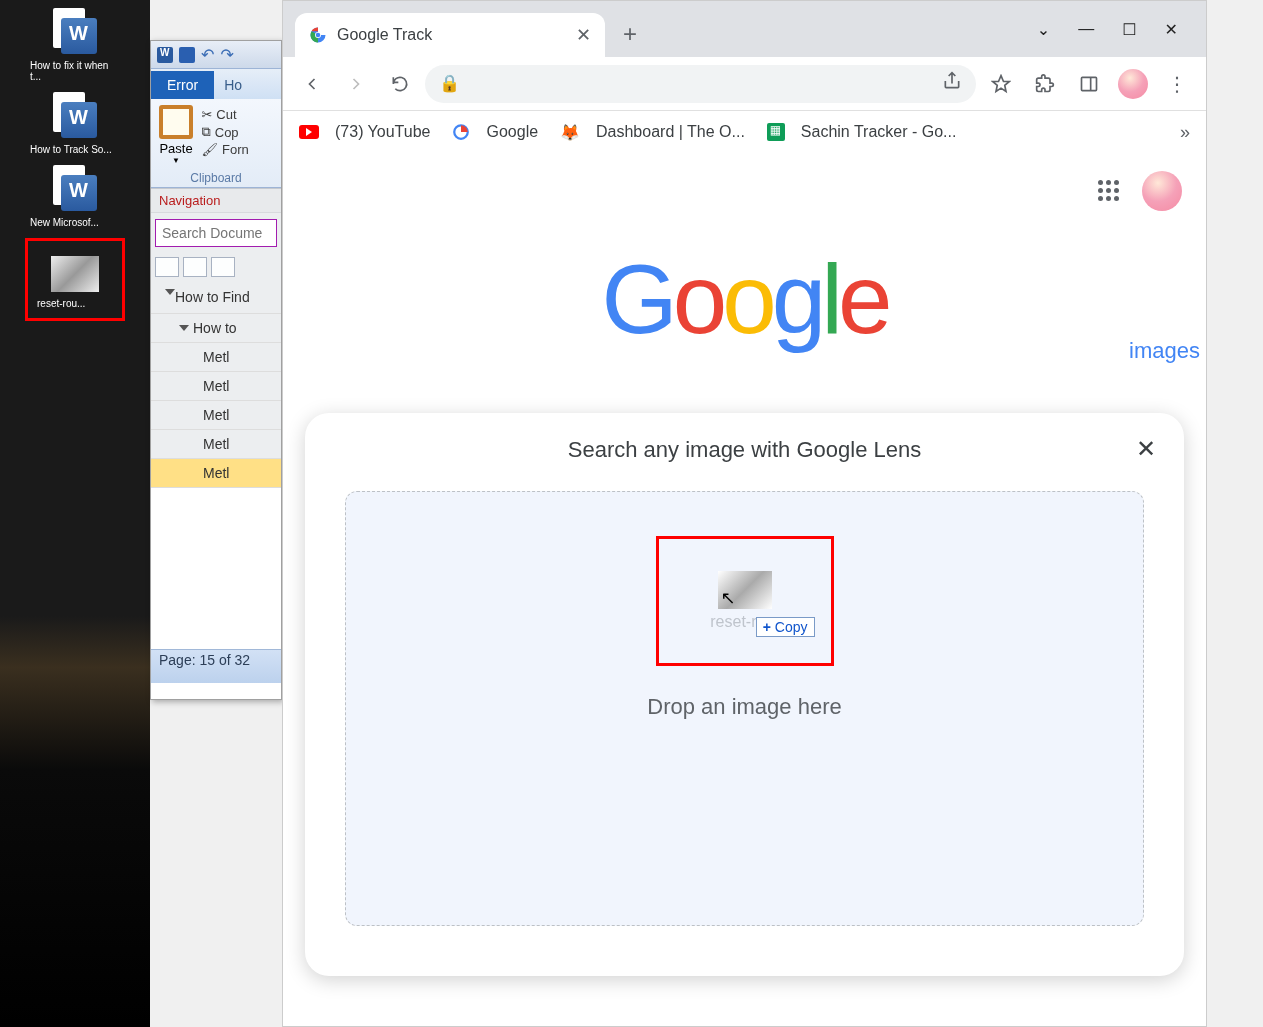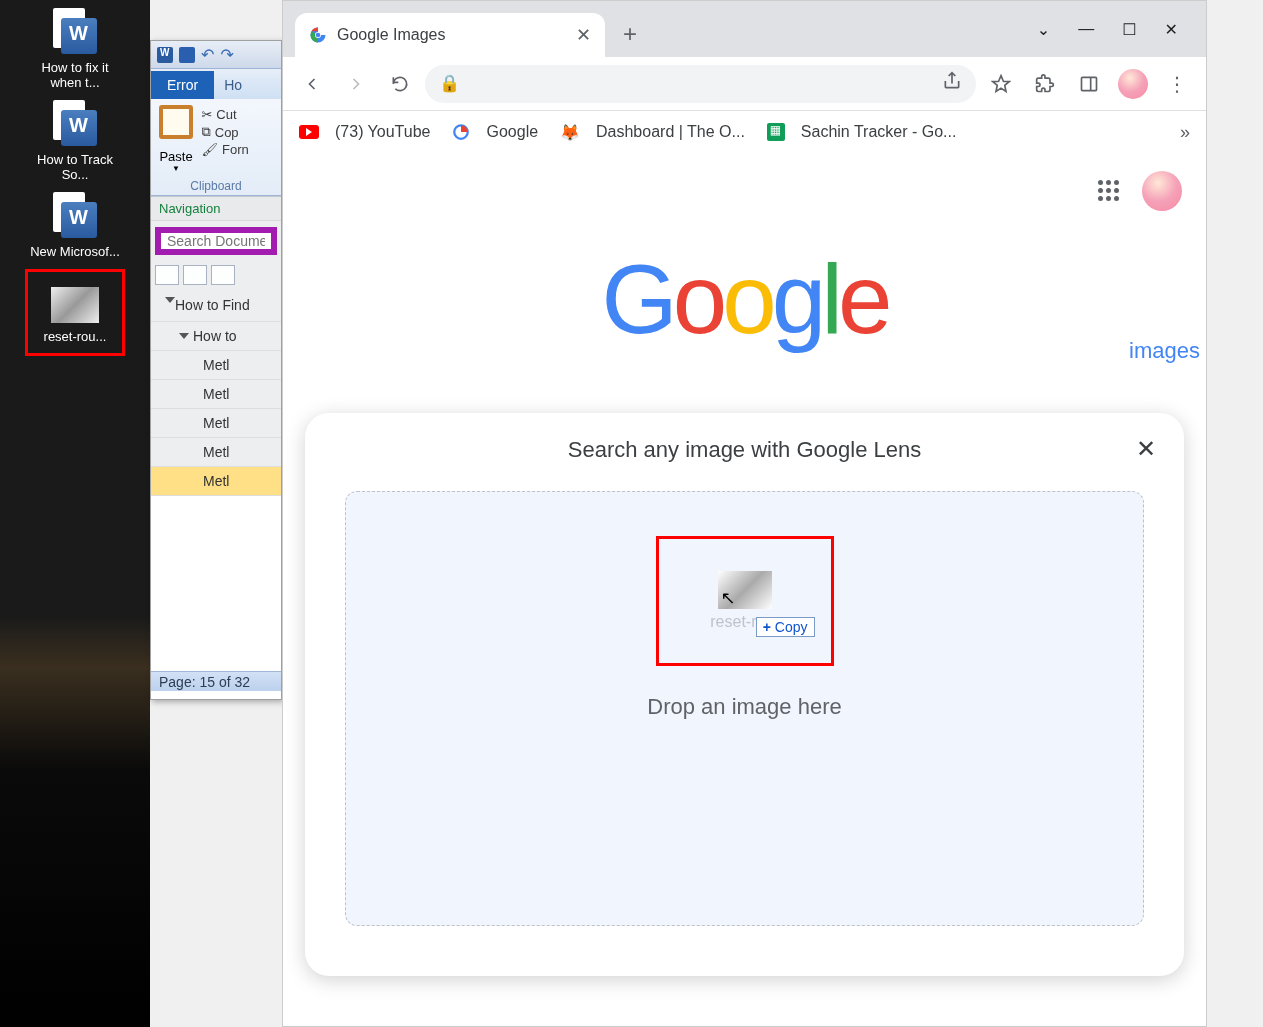--- a/index.html
+++ b/index.html
@@ -1,20 +1,20 @@
 <!DOCTYPE html>
 <html><head>
 <meta charset="utf-8">
 <style>
 * { margin: 0; padding: 0; box-sizing: border-box; font-family: "Segoe UI", Arial, sans-serif; }
 body { width: 1263px; height: 1027px; overflow: hidden; background: #f0f0f0; position: relative; }
 
 
 .desktop { position: absolute; left: 0; top: 0; width: 150px; height: 1027px; background: linear-gradient(to bottom, #1a1a1a 0%, #1a1a1a 60%, #3a2f1f 65%, #0a0a0a 75%, #000 100%); }
-.desktop-icon { width: 90px; text-align: center; color: white; font-size: 13px; margin: 8px auto 10px; cursor: pointer; }
+.desktop-icon { width: 90px; color: white; font-size: 10px; margin: 8px auto 10px; cursor: pointer; }
 .desktop-icon .iconbox { width: 48px; height: 48px; margin: 0 auto 4px; position: relative; }
 .word-ico { background: linear-gradient(#4a7ebf,#2a5a9f); border-radius: 3px; width: 36px; height: 36px; position: absolute; right: 2px; bottom: 2px; }
 .word-ico::before { content: "W"; color: white; font-weight: bold; font-size: 20px; position: absolute; left: 8px; top: 4px; }
 .word-page { background: white; width: 32px; height: 40px; position: absolute; left: 2px; top: 0; border-radius: 2px; }
 .desktop-icon.sel { border: 3px solid red; padding: 9px; width: 100px; }
 .img-ico { width: 48px; height: 36px; background: linear-gradient(135deg,#eee,#999,#eee); margin: 6px auto; }
 
 
 .word-window { position: absolute; left: 150px; top: 40px; width: 132px; height: 660px; background: #fff; border: 1px solid #a0a0a0; box-shadow: 2px 2px 6px rgba(0,0,0,.3); }
 .word-title { height: 28px; background: linear-gradient(#e8eef7,#cdd9ea); display: flex; align-items: center; gap: 6px; padding: 0 6px; border-bottom: 1px solid #9db4d6; }
@@ -23,32 +23,32 @@
 .file-tab { background: #1e62b8; color: white; padding: 6px 16px; font-size: 14px; }
 .home-tab { padding: 6px 10px; font-size: 14px; color: #385d8a; }
 .ribbon { background: linear-gradient(#f3f7fd,#e3ecf7); border-bottom: 1px solid #9db4d6; padding: 6px 8px 2px; }
 .paste-grp { display: inline-block; text-align: center; vertical-align: top; }
 .paste-grp .clip { width: 34px; height: 34px; background: #c97f2b; border-radius: 3px; margin: 0 auto; position: relative; }
 .paste-grp .clip::before { content:""; position:absolute; left:4px; top:4px; right:4px; bottom:4px; background:#fffcef; }
 .ribbon-btns { display: inline-block; vertical-align: top; margin-left: 4px; font-size: 13px; color:#3b3b3b; }
 .ribbon-btns div { margin: 2px 0; display:flex; align-items:center; gap:4px; }
 .grp-label { text-align: center; font-size: 12px; color:#5a7aa6; margin-top: 6px; }
 .nav-pane { background: #eceef0; border-top: 1px solid #c4c9d0; }
-.nav-title { padding: 4px 8px; font-size: 13px; color:#15803d; background:#e8eaec; border-bottom:1px solid #d8dadd; }
+.nav-title { padding: 4px 8px; font-size: 13px; color:#b91c1c; background:#e8eaec; border-bottom:1px solid #d8dadd; }
 .nav-search { margin: 6px 4px; }
-.nav-search input { width: 100%; height: 28px; border: 6px solid #a21caf; padding: 0 6px; font-size: 14px; color:#888; }
+.nav-search input { width: 100%; height: 28px; border: 1px solid #a21caf; padding: 0 6px; font-size: 14px; color:#888; }
 .nav-views { display:flex; gap:4px; padding:4px; }
 .nav-views div { width:24px; height:20px; border:1px solid #a8b2c2; background:#fdfefe; }
 .nav-list { font-size: 14px; color:#333; }
 .nav-list .lvl1 { padding: 8px 4px 8px 14px; border-bottom:1px solid #ddd; display:flex; align-items:flex-start; gap:0; }
 .nav-list .lvl2 { padding: 6px 4px 6px 28px; border-bottom:1px solid #ddd; display:flex; align-items:center; gap:4px; }
 .nav-list .lvl3 { padding: 6px 4px 6px 52px; border-bottom:1px solid #ddd; }
 .nav-list .sel { background: #ffe086; }
 .tri { width:0; height:0; border-left:5px solid transparent; border-right:5px solid transparent; border-top:6px solid #555; display:inline-block; }
-.word-status { position:absolute; bottom:8px; left:0; right:0; height:20px; background:linear-gradient(#d2e1f5,#bcd1ed); border-top:1px solid #a1b8d8; font-size:14px; color:#2c3e57; padding:2px 8px; }
+.word-status { position:absolute; bottom:16px; left:0; right:0; height:34px; background:linear-gradient(#d2e1f5,#bcd1ed); border-top:1px solid #a1b8d8; font-size:14px; color:#2c3e57; padding:2px 8px; }
 
 
 .chrome { position: absolute; left: 282px; top: 0; width: 925px; height: 1027px; background: white; border: 1px solid #ccc; display:flex; flex-direction:column; }
 .win-ctrl { position:absolute; top:0; right:0; height:56px; display:flex; align-items:center; gap:28px; padding:0 28px; }
 .win-ctrl span { font-size:16px; color:#222; cursor:pointer; }
 .tabstrip { height: 56px; background: #dfe1e5; display:flex; align-items:flex-end; padding-left: 12px; }
 .tab { background: white; height: 44px; width: 310px; border-radius: 12px 12px 0 0; display:flex; align-items:center; padding: 0 14px; gap:10px; color:#3c4043; font-size: 16px; }
 .tab .g-ico { width:18px; height:18px; }
 .tab .close { margin-left:auto; font-size:18px; color:#5f6368; cursor:pointer; }
 .newtab { width:34px; height:34px; display:flex; align-items:center; justify-content:center; color:#5f6368; font-size:24px; margin-left:8px; margin-bottom:6px; cursor:pointer; }
@@ -133,21 +133,21 @@
     <div style="color:#3b6db5;">↶</div>
     <div style="color:#3b6db5;">↷</div>
   </div>
   <div class="word-ribbon-tabs">
     <div class="file-tab">Error</div>
     <div class="home-tab">Ho</div>
   </div>
   <div class="ribbon">
     <div class="paste-grp">
       <div class="clip"></div>
-      <div style="font-size:13px;margin-top:10px;">Paste</div>
+      <div style="font-size:13px;margin-top:2px;">Paste</div>
       <div style="font-size:8px;">▼</div>
     </div>
     <div class="ribbon-btns">
       <div>
           <span>✂</span>
           <span>Cut</span>
         </div>
       <div>
           <span>⧉</span>
           <span>Cop</span>
@@ -196,21 +196,21 @@
   <div class="tabstrip">
     <div class="tab">
       <svg class="g-ico" viewBox="0 0 24 24">
           <circle cx="12" cy="12" r="10" fill="#fff"></circle>
           <path d="M12 2a10 10 0 1 0 10 10H12z" fill="#4285f4"></path>
           <path d="M12 2a10 10 0 0 0-8.66 5H12z" fill="#ea4335"></path>
           <path d="M3.34 7A10 10 0 0 0 12 22V12z" fill="#34a853"></path>
           <circle cx="12" cy="12" r="4" fill="#fff"></circle>
           <circle cx="12" cy="12" r="3" fill="#4285f4"></circle>
         </svg>
-      <span>Google Images</span>
+      <span>Google Track</span>
       <span class="close">✕</span>
     </div>
     <div class="newtab">+</div>
   </div>
   <div class="toolbar">
     <div class="nav-btn">
         <svg class="icon" viewBox="0 0 24 24">
           <path d="M15 18l-6-6 6-6"></path>
         </svg>
       </div>

